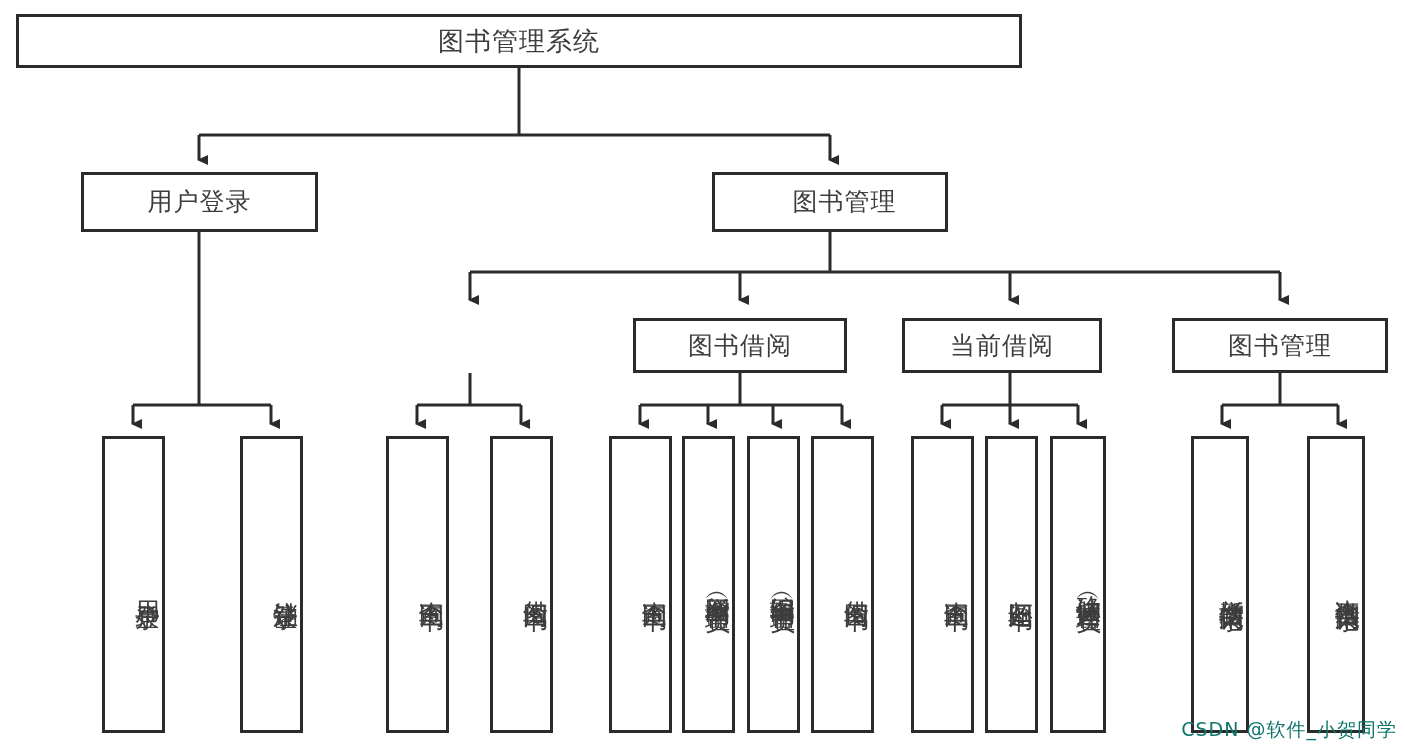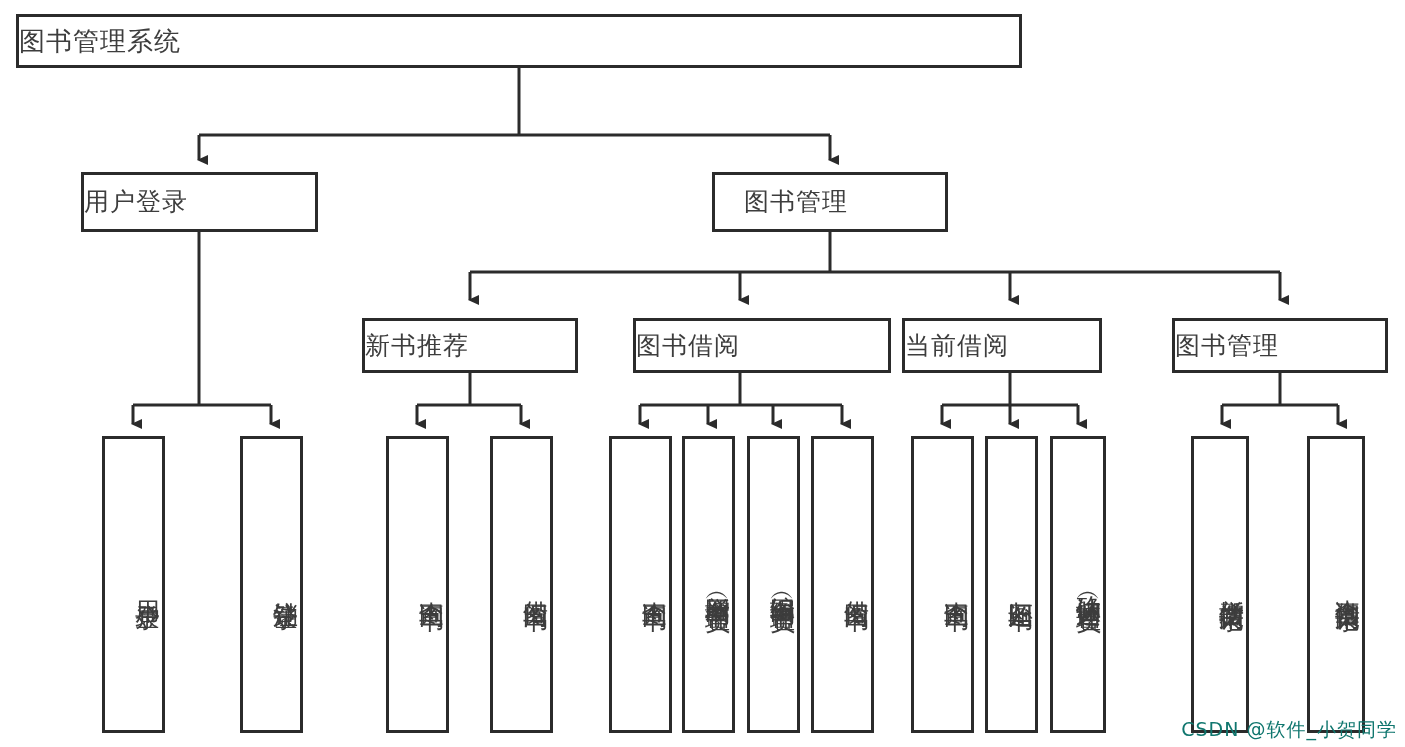--- a/index.html
+++ b/index.html
@@ -24,21 +24,21 @@
     width: 1405px;
     height: 747px;
   }
   .node {
     position: absolute;
     box-sizing: border-box;
     border: 3px solid #2b2b2b;
     background: #ffffff;
     display: flex;
     align-items: center;
-    justify-content: flex-start;
+    justify-content: center;
     color: #3d3d3d;
     z-index: 2;
   }
   .node.h {
     font-size: 25px;
     letter-spacing: 1px;
     line-height: 1.1;
   }
   .node.h.big {
     font-size: 26px;
@@ -130,25 +130,22 @@
   </div>
 
   <div class="node h" style="left:81px; top:172px; width:237px; height:60px;">
     <span>用户登录</span>
   </div>
 
   <div class="node h" style="left:712px; top:172px; width:236px; height:60px;padding-left:29px;">
     <span>图书管理</span>
   </div>
 
-  <div class="node h" style="left:362px; top:318px; width:216px; height:55px;">
-    <span>新书推荐</span>
-  </div>
-
-  <div class="node h" style="left:633px; top:318px; width:258px; height:55px;">
+
+  <div class="node h" style="left:633px; top:318px; width:214px; height:55px;">
     <span>图书借阅</span>
   </div>
 
   <div class="node h" style="left:902px; top:318px; width:200px; height:55px;">
     <span>当前借阅</span>
   </div>
 
   <div class="node h" style="left:1172px; top:318px; width:216px; height:55px;">
     <span>图书管理</span>
   </div>

